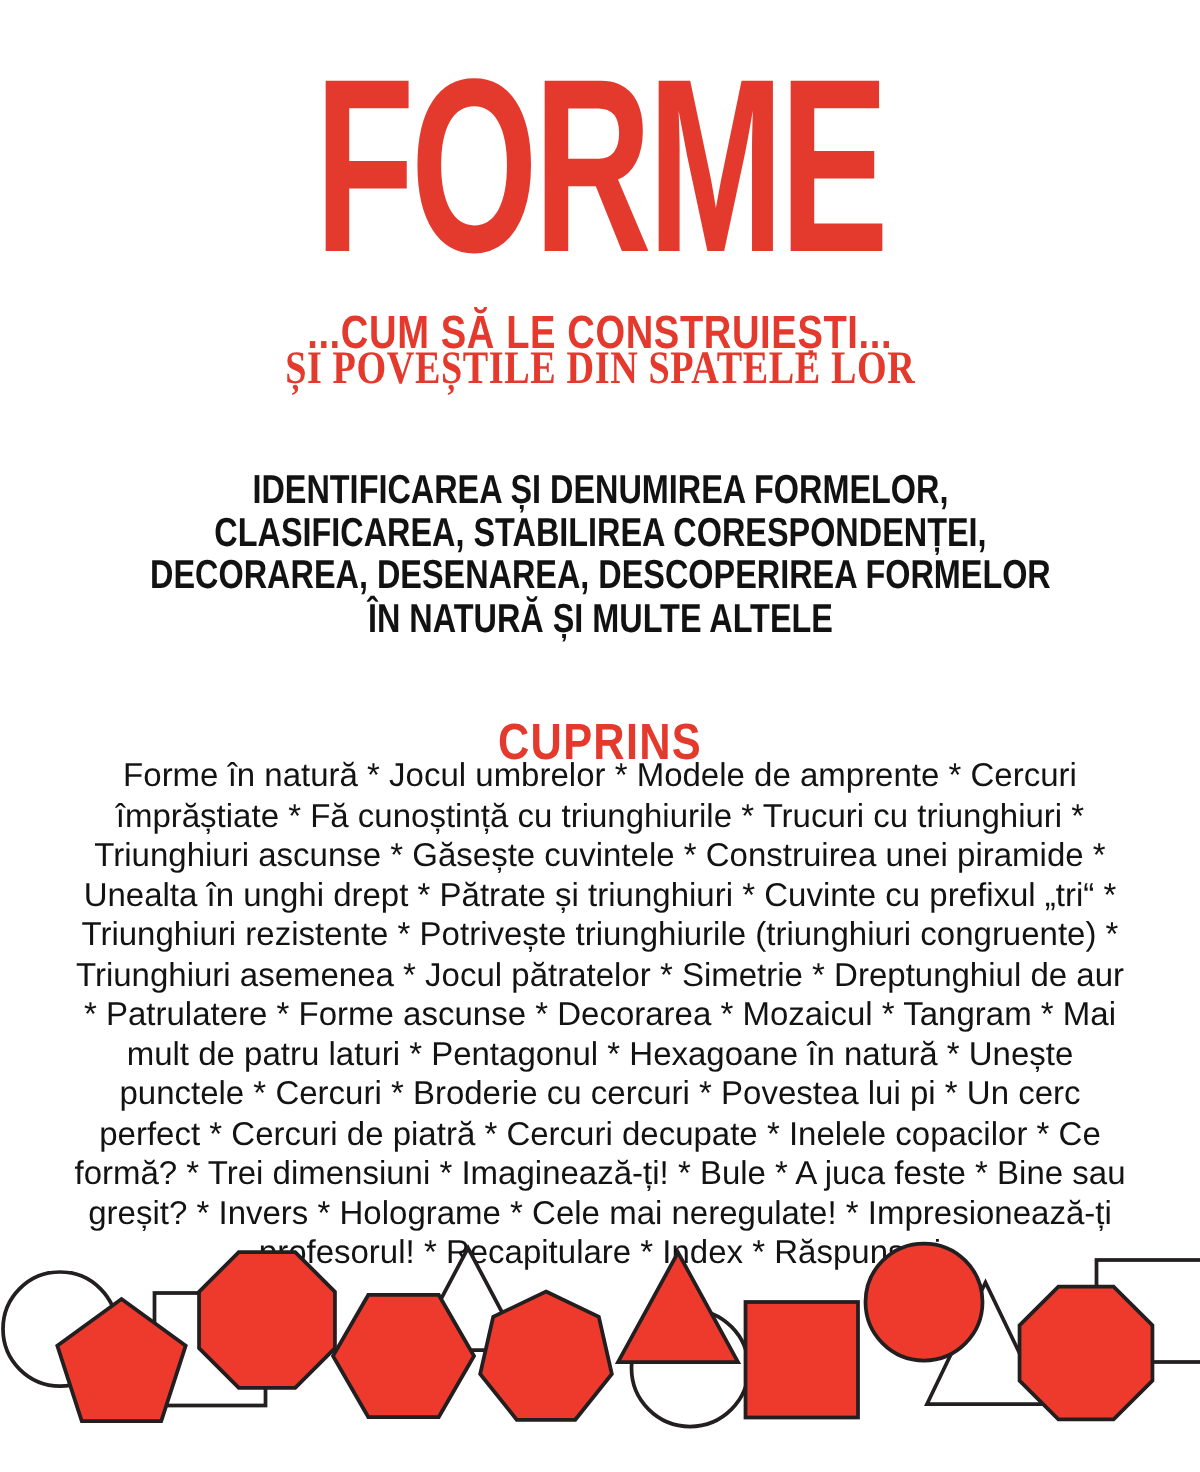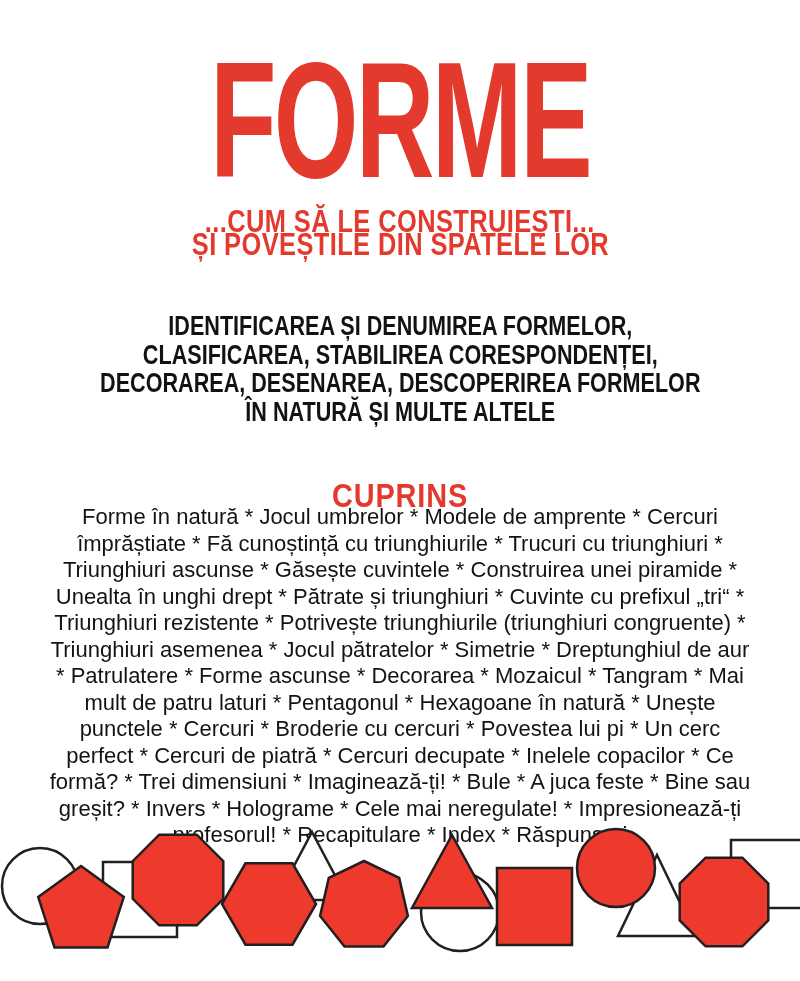--- a/index.html
+++ b/index.html
@@ -3,27 +3,27 @@
 <meta charset="utf-8">
 <style>
   html,body{margin:0;padding:0;}
   body{
     width:800px;height:981px;background:#ffffff;position:relative;
     overflow:hidden;font-family:"Liberation Sans", sans-serif;
   }
   .center-row{position:absolute;left:0;width:800px;text-align:center;}
   .squeeze{display:inline-block;transform-origin:50% 50%;white-space:nowrap;}
   .red-text{color:#e43a2e;}
-  .title-row{top:38px;}
+  .title-row{top:28px;}
   .title-text{
     font-size:165px;line-height:1;font-weight:bold;letter-spacing:-4px;
     transform:scaleX(0.66);
   }
   .subtitle1-row{top:204px;}
-  .subtitle2-row{top:227px;}
+  .subtitle2-row{top:227px;font-family:Liberation Serif, serif;}
   .subtitle-text{
     font-size:31px;font-weight:bold;letter-spacing:0.5px;
     transform:scaleX(0.82);
   }
   .desc-row{top:312px;}
   .desc-block{
     display:inline-block;transform:scaleX(0.80);transform-origin:50% 0;
     color:#121212;font-weight:bold;font-size:27px;line-height:28.5px;
     letter-spacing:0px;white-space:nowrap;
   }

